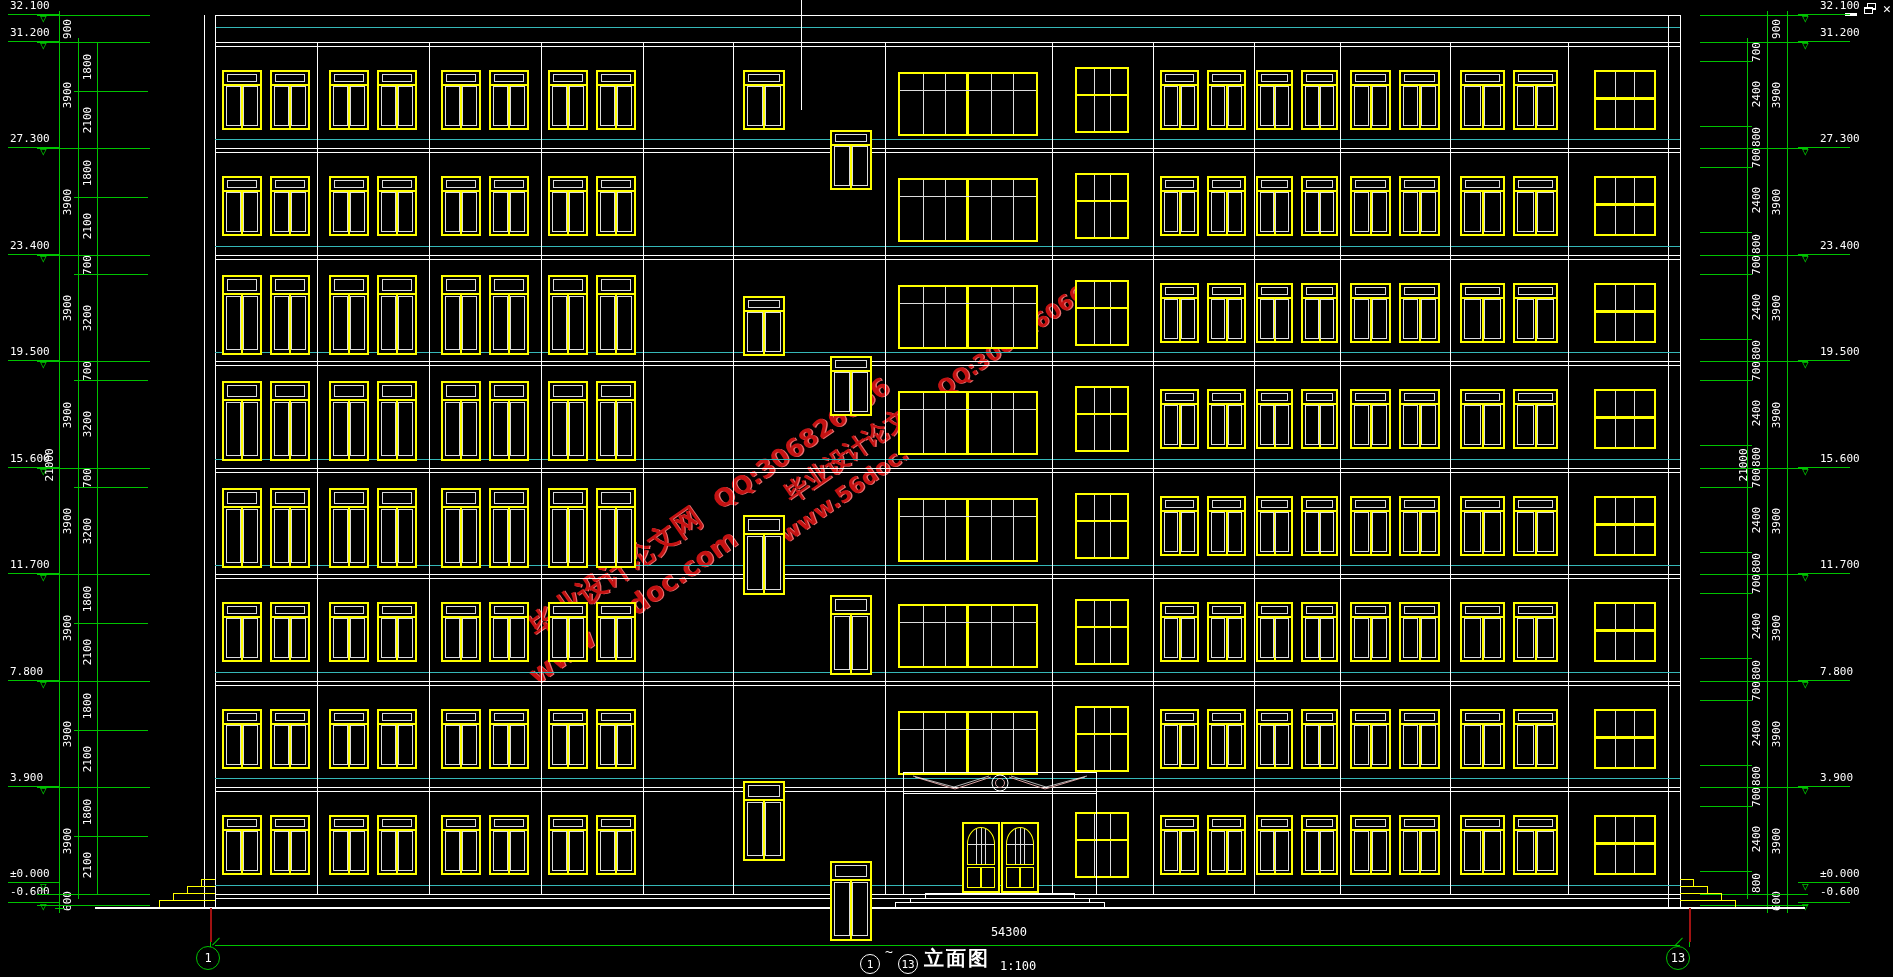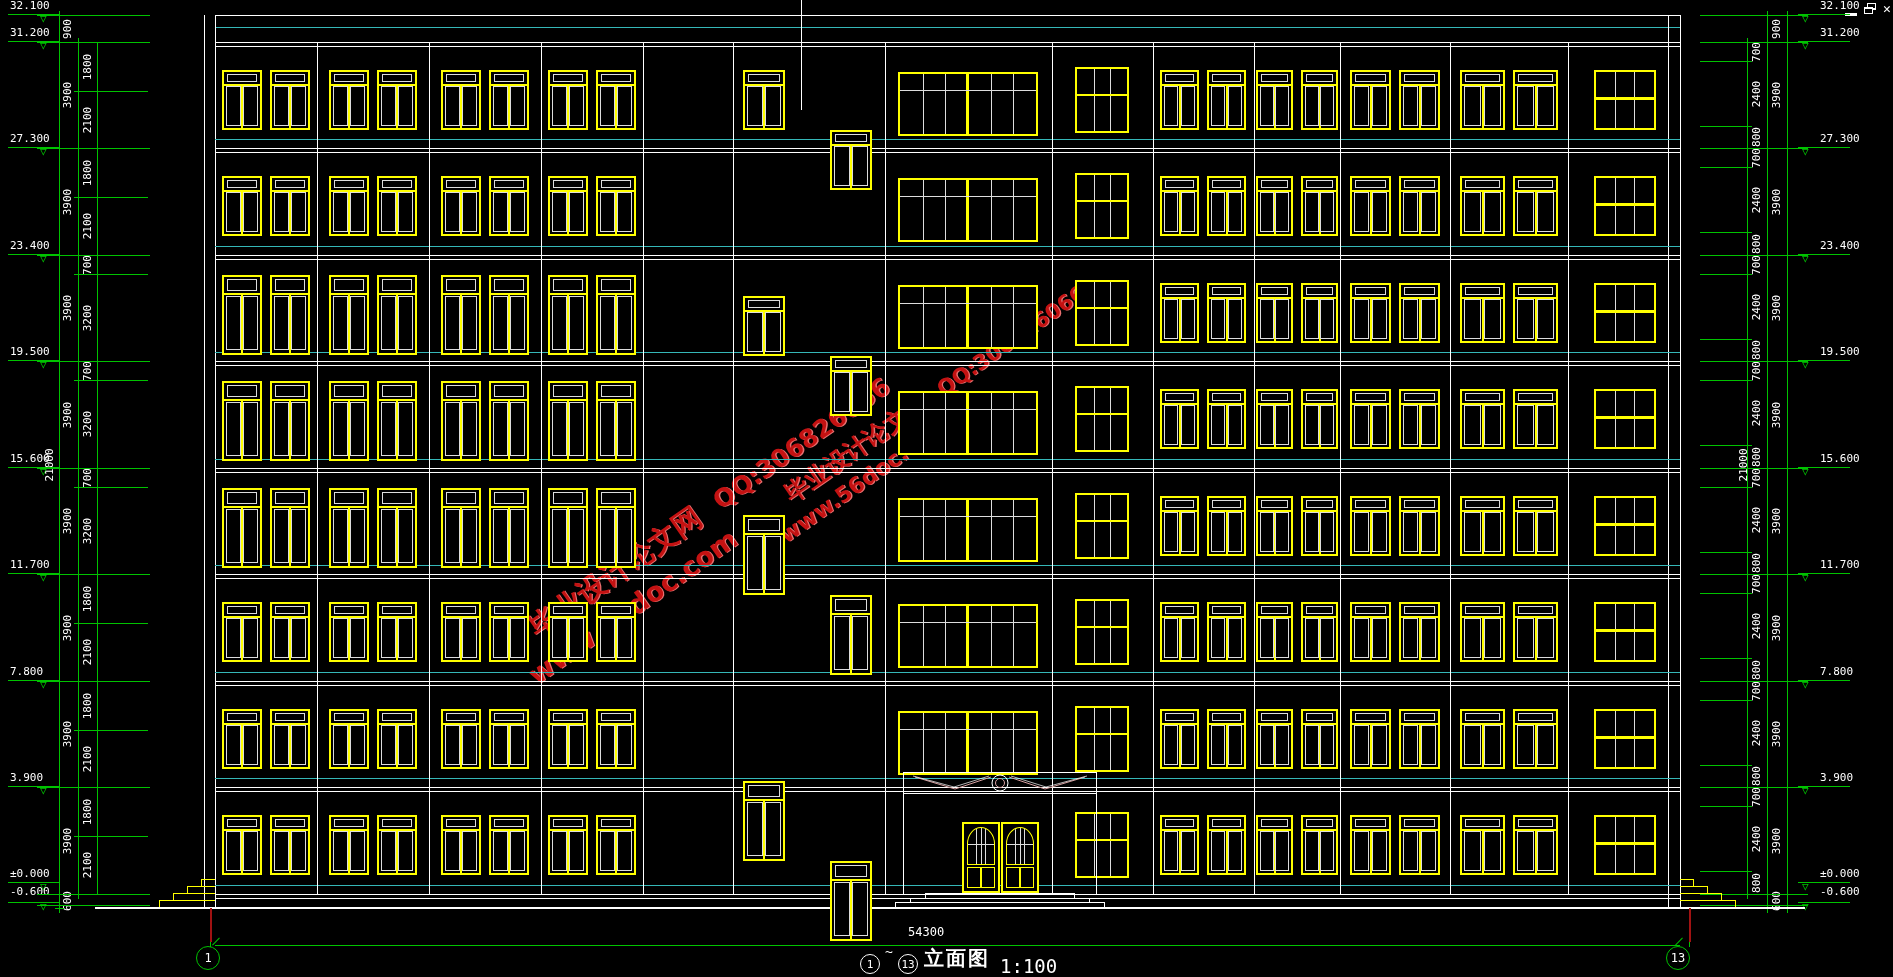--- a/index.html
+++ b/index.html
@@ -57,34 +57,34 @@
 
   <div class="abs wc" style="left:1845px;top:2px;width:48px;height:14px">
     <span class="wcbtn" style="border-bottom:3px solid #fff;height:11px"></span>
     <span class="wcbtn">
       <span class="abs" style="left:3px;top:0;width:9px;height:7px;border:1px solid #fff;border-bottom-width:2px"></span>
       <span class="abs" style="left:0;top:4px;width:9px;height:7px;border:1px solid #fff;border-top-width:2px;background:#000"></span>
     </span>
     <span class="wcbtn txt" style="overflow:hidden;width:8px;font-size:13px;line-height:12px">✕</span>
   </div>
 
-  <div class="abs txt" style="left:908px;top:926px;width:95px;text-align:left;font-size:12px">54300</div>
+  <div class="abs txt" style="left:932px;top:926px;width:95px;text-align:right;font-size:12px">54300</div>
 
   <div class="abs txt rot" style="left:28px;top:459px;width:44px">21000</div>
   <div class="abs txt rot" style="left:1722px;top:459px;width:44px">21000</div>
 
   <div class="abs bubble" style="left:196px;top:946px;width:24px;height:24px">1</div>
   <div class="abs bubble" style="left:1666px;top:946px;width:24px;height:24px">13</div>
 
   <div class="abs" style="left:860px;top:948px;height:28px">
     <span class="abs wbubble" style="left:0;top:6px;width:20px;height:20px">1</span>
     <span class="abs txt" style="left:25px;top:-2px;font-size:13px">~</span>
     <span class="abs wbubble" style="left:38px;top:6px;width:20px;height:20px">13</span>
     <span class="abs txt cjk" style="left:64px;top:4px;font-size:20px;font-weight:bold;letter-spacing:2px">立面图</span>
-    <span class="abs txt" style="left:140px;top:12px;font-size:19px">1:100</span>
+    <span class="abs txt" style="left:140px;top:12px;font-size:12px">1:100</span>
   </div>
 
   <div class="abs wm" style="left:542px;top:608px;font-size:29px;transform:rotate(-35deg)">
     <span class="row1"><span>毕业设计论文网</span>&nbsp;&nbsp;<span style="font-size:25px">QQ:306826066</span></span>
     <span class="row2" style="font-size:27px">www.56doc.com</span>
   </div>
   <div class="abs wm" style="left:795px;top:478px;font-size:24px;transform:rotate(-35deg)">
     <span class="row1"><span>毕业设计论文网</span>&nbsp;&nbsp;<span style="font-size:21px">QQ:306826066</span></span>
     <span class="row2" style="font-size:22px">www.56doc.com</span>
   </div>

